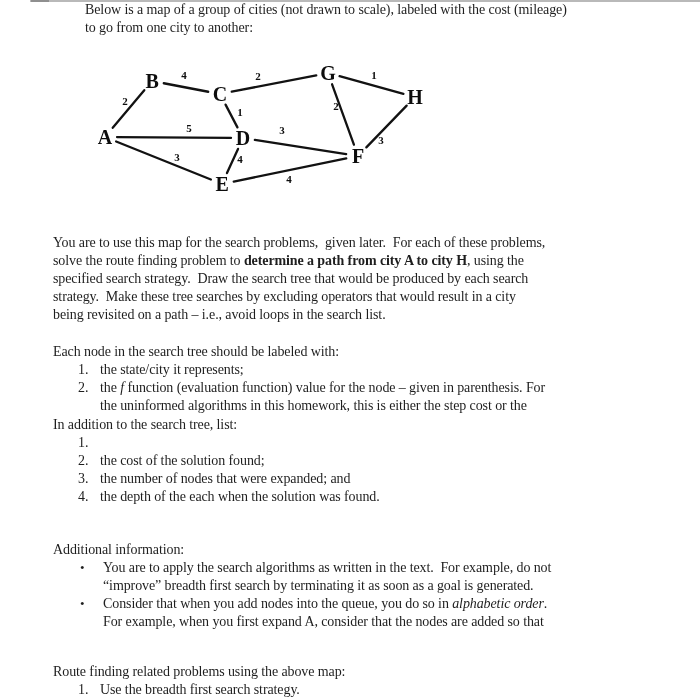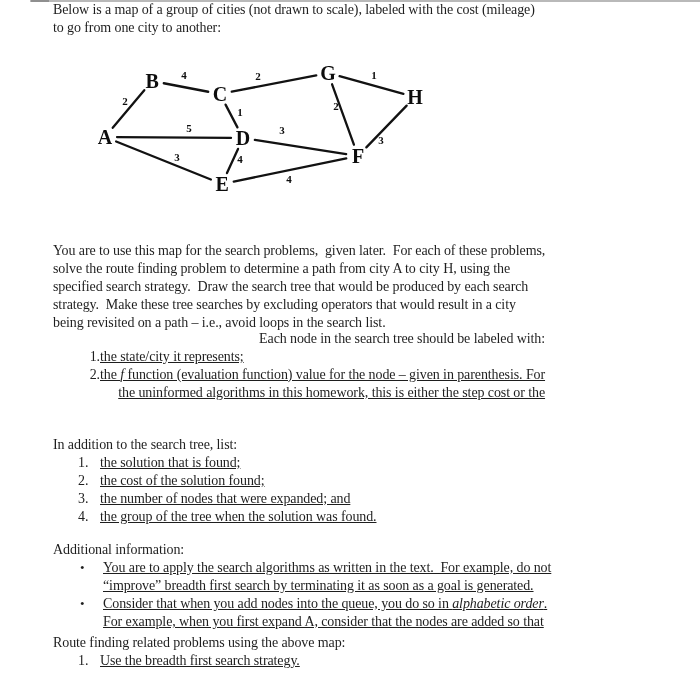--- a/index.html
+++ b/index.html
@@ -8,38 +8,38 @@
     font-family:"Liberation Serif","DejaVu Serif",serif;
     font-size:14px;line-height:18px;color:#1e1e1e;letter-spacing:-0.1px;
   }
   .topline{position:absolute;left:30px;top:0;width:670px;height:2px;background:#b9b9b9;}
   .topline-dark{position:absolute;left:31px;top:0;width:18px;height:2px;background:#8f8f8f;}
   .block{position:absolute;left:53px;}
   .line{white-space:pre;height:18px;}
   .li{display:flex;}
   .num{margin-left:25px;width:22px;flex:none;white-space:pre;}
   .bullet{margin-left:27px;width:23px;flex:none;font-size:13px;}
-  .txt{flex:none;text-decoration:underline;}
-  b{font-weight:normal;}
+  .txt{flex:none;}
+  b{font-weight:bold;}
   i{font-style:italic;}
   svg.map{position:absolute;left:0;top:0;}
   .edge{stroke:#121212;stroke-width:2.3;stroke-linecap:round;}
   .node{font-family:"Liberation Serif","DejaVu Serif",serif;font-size:20px;font-weight:bold;
         text-anchor:middle;fill:#0d0d0d;}
   .weight{font-family:"Liberation Serif","DejaVu Serif",serif;font-size:11px;font-weight:bold;
         text-anchor:middle;fill:#0d0d0d;}
 </style>
 </head>
 <body>
 
 <div class="sheet">
   <div class="topline"></div>
   <div class="topline-dark"></div>
 
-  <div class="block" style="top:1px;">
+  <div class="block" style="top:1px;margin-left:32px;">
     <div class="line">Below is a map of a group of cities (not drawn to scale), labeled with the cost (mileage)</div>
     <div class="line">to go from one city to another:</div>
   </div>
 
   <svg class="map" width="460" height="215" viewBox="0 0 460 215">
       <line x1="112.71445498500199" y1="127.80830895404019" x2="144.285545014998" y2="90.19169104595981" class="edge"></line>
       <text x="125" y="105" class="weight">2</text>
       <line x1="163.78654298137076" y1="83.253309687615" x2="208.21345701862924" y2="91.746690312385" class="edge"></line>
       <text x="184" y="79" class="weight">4</text>
       <line x1="231.77938467602297" y1="91.70956409077331" x2="316.22061532397703" y2="75.29043590922669" class="edge"></line>
@@ -65,69 +65,66 @@
       <text x="105" y="144" class="node">A</text>
       <text x="152" y="88" class="node">B</text>
       <text x="220" y="101" class="node">C</text>
       <text x="243" y="145" class="node">D</text>
       <text x="222" y="191" class="node">E</text>
       <text x="358" y="163" class="node">F</text>
       <text x="328" y="80" class="node">G</text>
       <text x="415" y="104" class="node">H</text>
     </svg>
 
-  <div class="block" style="top:242px;">
+  <div class="block" style="top:234px;">
     <div class="line">You are to use this map for the search problems,  given later.  For each of these problems,</div>
     <div class="line"><span>solve the route finding problem to </span><b>determine a path from city A to city H</b><span>, using the</span></div>
     <div class="line">specified search strategy.  Draw the search tree that would be produced by each search</div>
     <div class="line">strategy.  Make these tree searches by excluding operators that would result in a city</div>
     <div class="line">being revisited on a path – i.e., avoid loops in the search list.</div>
   </div>
 
-  <div class="block" style="top:330px;text-align:right;">
+  <div class="block" style="top:343px;">
     <div class="line">Each node in the search tree should be labeled with:</div>
     <div class="li">
       <span class="num">1.</span>
       <div class="txt">
           <div class="line">the state/city it represents;</div>
         </div>
     </div>
     <div class="li">
       <span class="num">2.</span>
       <div class="txt">
         <div class="line"><span>the </span><i>f</i><span> function (evaluation function) value for the node – given in parenthesis. For</span></div>
         <div class="line">the uninformed algorithms in this homework, this is either the step cost or the</div>
       </div>
     </div>
   </div>
 
-  <div class="block" style="top:436px;">
+  <div class="block" style="top:416px;">
     <div class="line">In addition to the search tree, list:</div>
     <div class="li">
       <span class="num">1.</span>
-      <div class="txt">
-          <div class="line">the solution that is found;</div>
-        </div>
     </div>
     <div class="li">
       <span class="num">2.</span>
       <div class="txt">
           <div class="line">the cost of the solution found;</div>
         </div>
     </div>
     <div class="li">
       <span class="num">3.</span>
       <div class="txt">
           <div class="line">the number of nodes that were expanded; and</div>
         </div>
     </div>
     <div class="li">
       <span class="num">4.</span>
       <div class="txt">
-          <div class="line">the group of the tree when the solution was found.</div>
+          <div class="line">the depth of the each when the solution was found.</div>
         </div>
     </div>
   </div>
 
   <div class="block" style="top:541px;">
     <div class="line">Additional information:</div>
     <div class="li">
       <span class="bullet">•</span>
       <div class="txt">
         <div class="line">You are to apply the search algorithms as written in the text.  For example, do not</div>
@@ -136,21 +133,21 @@
     </div>
     <div class="li">
       <span class="bullet">•</span>
       <div class="txt">
         <div class="line"><span>Consider that when you add nodes into the queue, you do so in </span><i>alphabetic order</i><span>.</span></div>
         <div class="line">For example, when you first expand A, consider that the nodes are added so that</div>
       </div>
     </div>
   </div>
 
-  <div class="block" style="top:634px;">
+  <div class="block" style="top:663px;">
     <div class="line">Route finding related problems using the above map:</div>
     <div class="li">
       <span class="num">1.</span>
       <div class="txt">
           <div class="line">Use the breadth first search strategy.</div>
         </div>
     </div>
   </div>
 </div>
 

